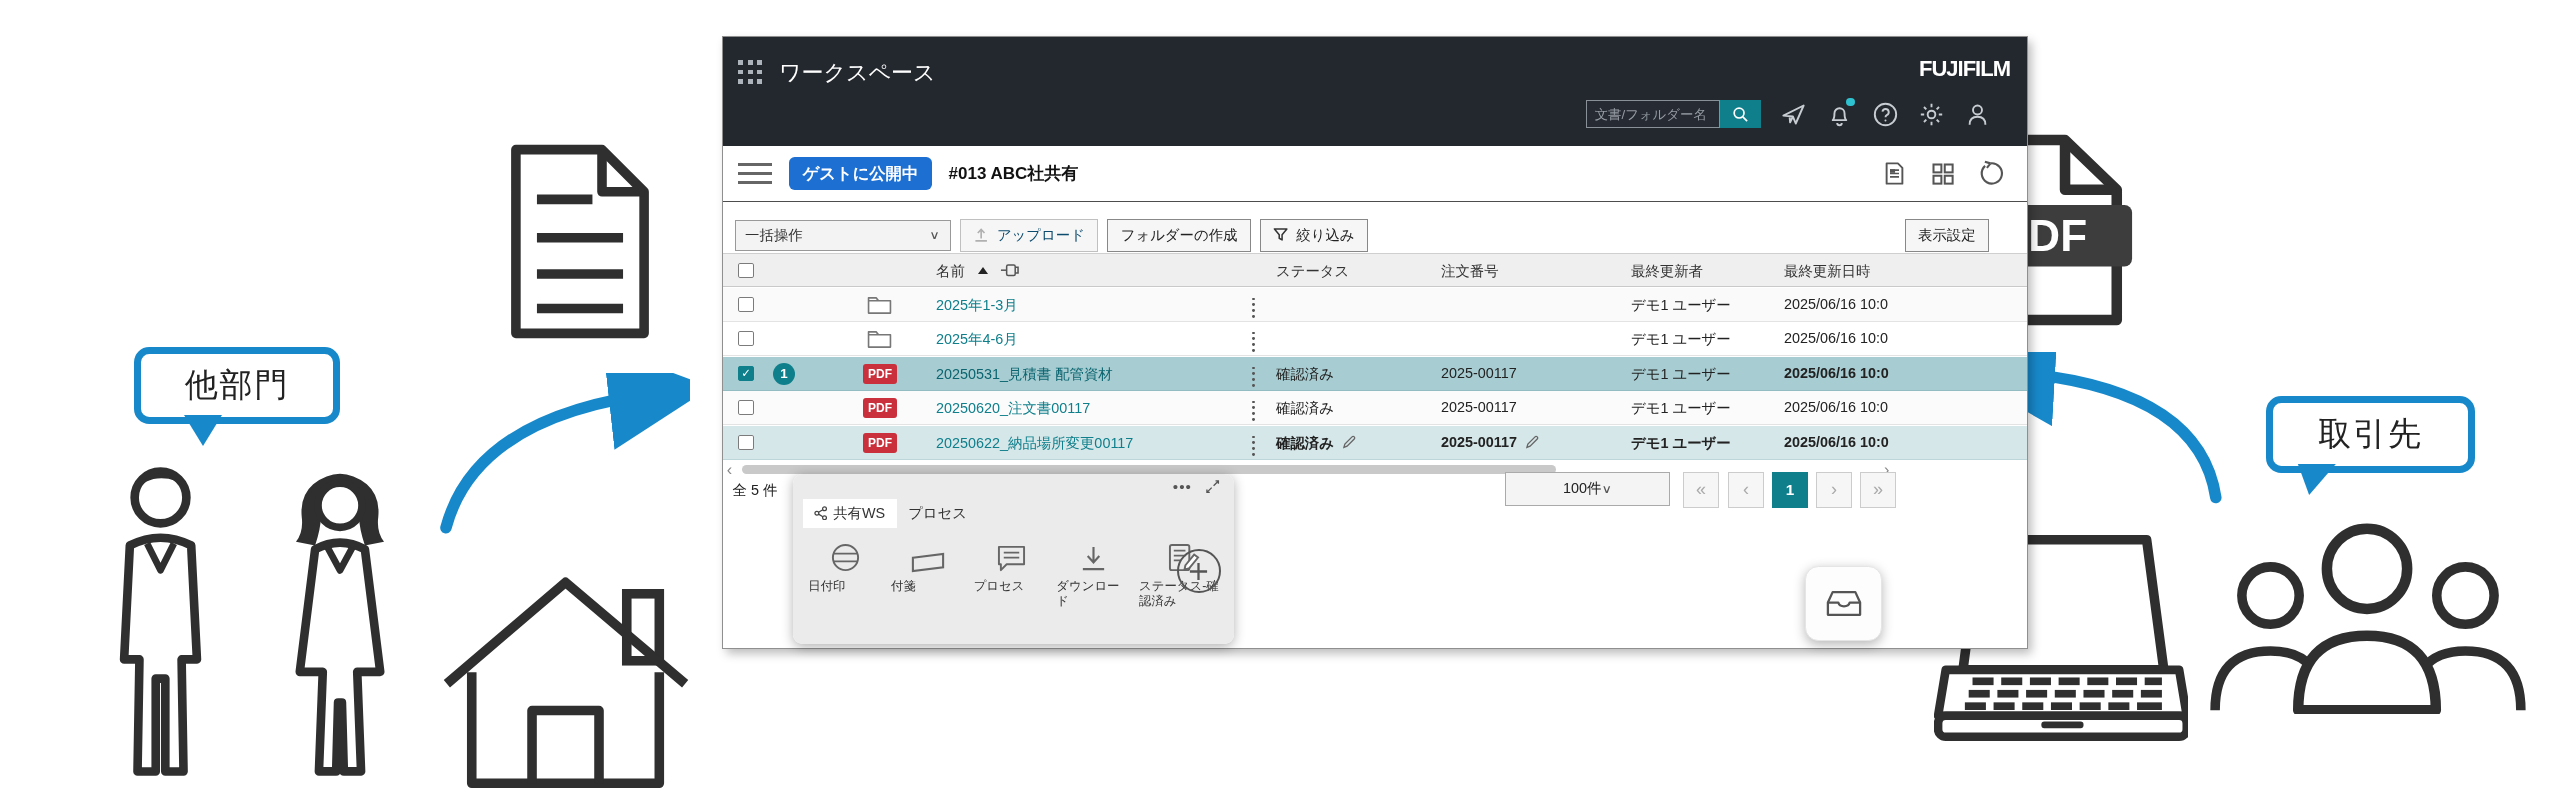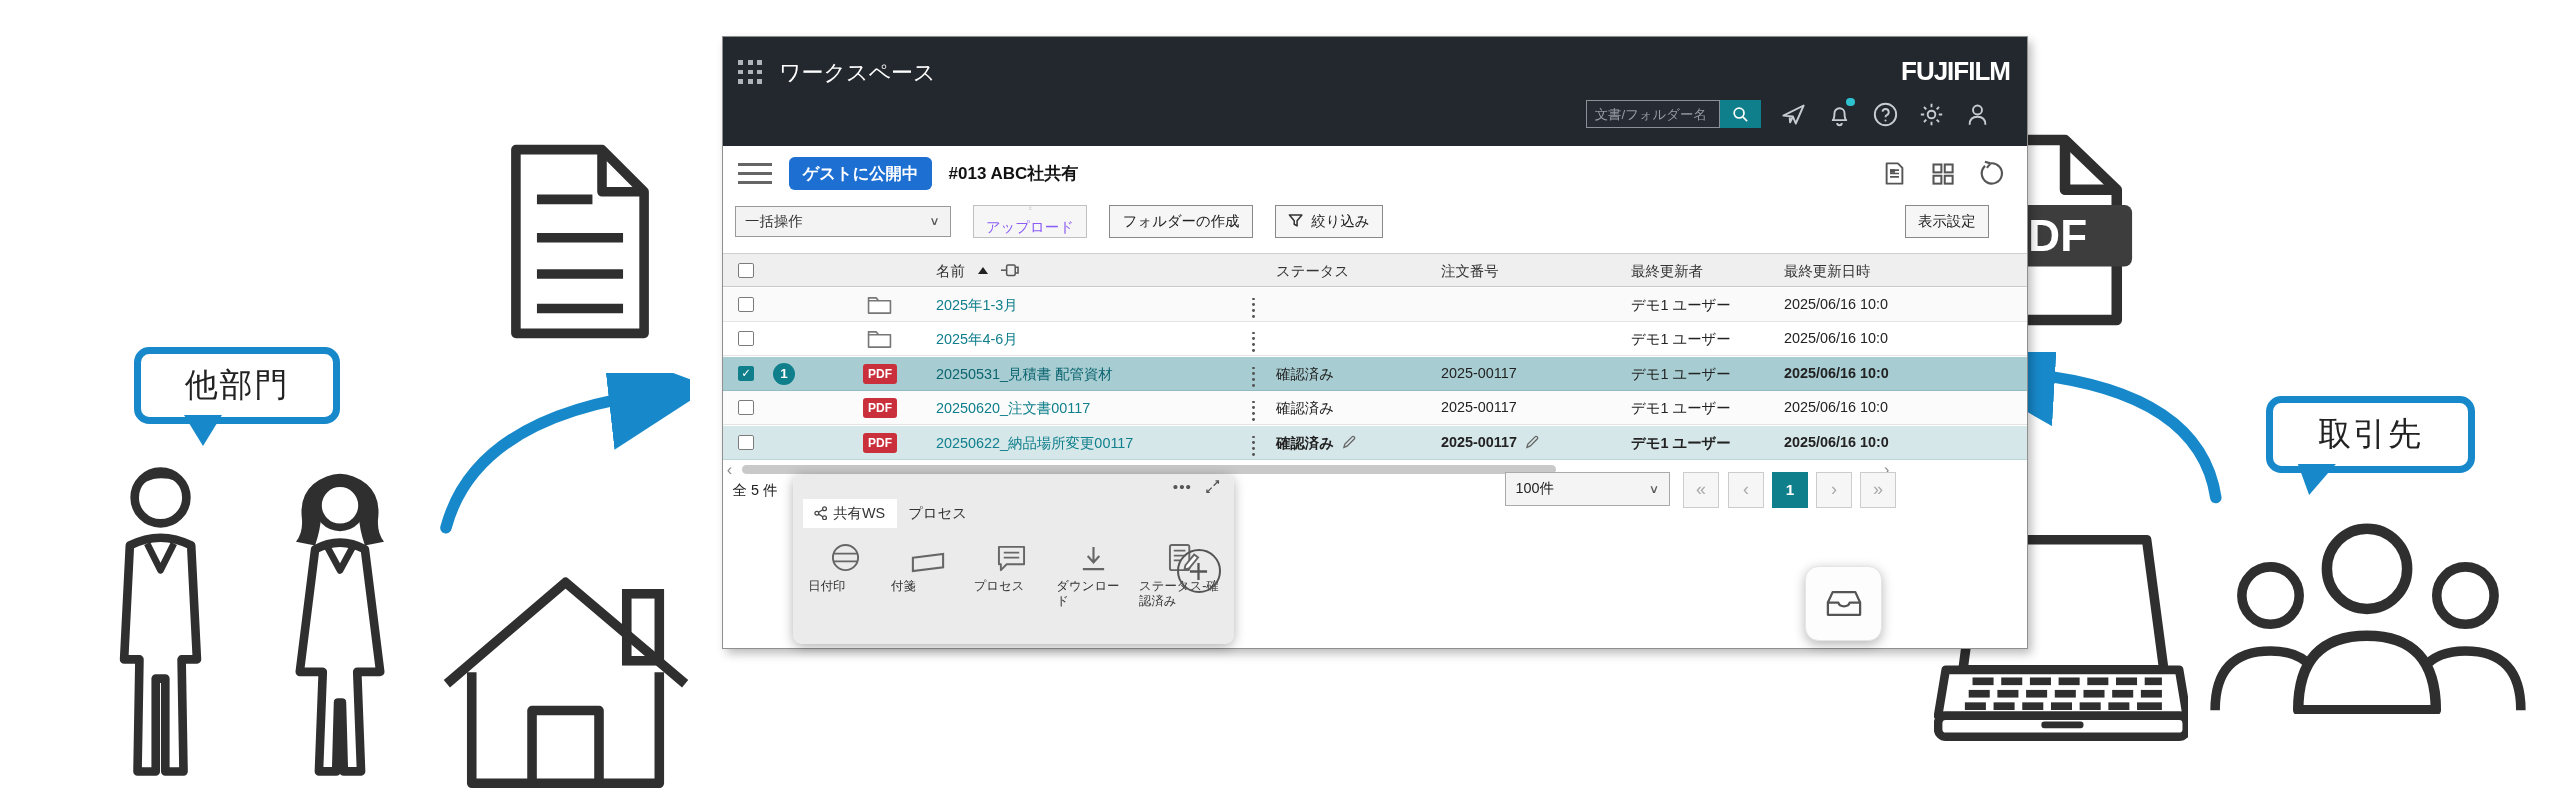--- a/index.html
+++ b/index.html
@@ -17,21 +17,21 @@
 
   
   #appwin { position:absolute; left:722px; top:36px; width:1306px; height:613px;
             background:#fff; border:1.9px solid #8f8f8f; box-shadow:3.8px 4.8px 9.6px rgba(0,0,0,.28); }
 
   #apphead { position:absolute; left:0; top:0; width:100%; height:109px; background:#23272e; }
   #grid-dots { position:absolute; left:15.3px; top:23px; width:25px; height:25px;
                display:grid; grid-template-columns:repeat(3,1fr); gap:3.8px; }
   #grid-dots i { width:4.8px; height:4.8px; background:#aeb4bb; }
   #apptitle { position:absolute; left:56px; top:21px; color:#fff; font-size:22px; }
-  #applogo { position:absolute; right:17px; top:19px; color:#fff; font-size:26px; font-weight:800;
+  #applogo { position:absolute; right:17px; top:19px; color:#fff; font-size:22px; font-weight:800;
              letter-spacing:-1px; font-stretch:condensed; }
   #searchrow { position:absolute; right:36px; top:63px; display:flex; align-items:center; gap:19px; }
   #searchbox { display:flex; }
   #searchinput { width:134px; height:28px; background:#262b33; border:1px solid #8a9097;
                  color:#cfd3d8; font-size:13.4px; padding:0 7.7px; outline:none; }
   #searchinput::placeholder { color:#969ca4; }
   #searchbtn { width:41px; height:28px; background:#0e7f8b; border:none; display:flex;
                align-items:center; justify-content:center; }
   .hicon { width:27px; height:27px; color:#c7ccd2; position:relative; }
   .hicon svg { width:100%; height:100%; }
@@ -42,28 +42,28 @@
              border-bottom:1.9px solid #4d4d4d; display:flex; align-items:center; padding:0 15.3px; gap:17px; }
   #hamburger { width:34px; height:21px; display:flex; flex-direction:column; justify-content:space-between; cursor:pointer; }
   #hamburger i { height:2.9px; background:#666; }
   #guestbadge { background:#1e6fd2; color:#fff; font-size:16.3px; font-weight:bold;
                 padding:5.7px 13.4px; border-radius:5.7px; }
   #wstitle { font-size:17px; font-weight:bold; color:#111; }
   #subicons { margin-left:auto; display:flex; align-items:center; gap:21px; margin-right:7.7px; }
   .sicon { width:27px; height:27px; color:#555; }
   .sicon svg { width:100%; height:100%; }
 
-  #toolbar { position:absolute; left:0; top:158px; width:100%; height:52px; display:flex;
-             align-items:center; padding:0 11.5px; gap:22px; background:#fff; }
+  #toolbar { position:absolute; left:0; top:172px; width:100%; height:52px; display:flex;
+             align-items:center; padding:0 11.5px; gap:9px; background:#fff; }
   .tselect { width:216px; height:31px; border:1px solid #999; background:#f3f3f3; font-size:14.4px;
              color:#333; display:flex; align-items:center; padding:0 9.6px; justify-content:space-between; }
   .chev { color:#555; font-size:14.4px; transform:scaleY(.8); }
   .tbtn { height:33px; border:1px solid #888; background:#f6f6f6; font-size:14.4px; color:#222;
           display:flex; align-items:center; gap:7.7px; padding:0 12.4px; cursor:pointer; }
-  .tbtn.disabled { color:#8b5cf6; border-color:#c0c0c0;flex-direction:column; }
+  .tbtn.disabled { color:#0c4a6e; border-color:#c0c0c0; }
   #displaybtn { position:absolute; right:38px; top:9.6px; }
 
   #thead { position:absolute; left:0; top:216px; width:100%; height:34px; background:#efefef;
            border-top:1px solid #cfcfcf; border-bottom:1px solid #c9c9c9; font-size:14.4px; color:#333; }
   .hc { position:absolute; top:7.7px; white-space:nowrap; }
   .cbx { width:15.3px; height:15.3px; border:1.4px solid #7b7b7b; border-radius:1.9px; background:#fff; }
   .sorttri { display:inline-block; width:0; height:0; border-left:5.7px solid transparent;
              border-right:5.7px solid transparent; border-bottom:7.7px solid #222; vertical-align:1.9px; }
 
   .trow { position:absolute; left:0; width:100%; height:34px; font-size:14.4px; color:#222;
@@ -83,21 +83,21 @@
   .pencil { display:inline-block; margin-left:7.7px; vertical-align:-1.9px; cursor:pointer; }
 
   #hscroll { position:absolute; left:0; top:425px; width:100%; height:15.3px; }
   #hscroll .arr { position:absolute; top:-1.9px; color:#888; font-size:16.3px; cursor:pointer; }
   #hthumb { position:absolute; left:19px; top:2.9px; width:814px; height:9.6px; background:#c9c9c9;
             border-radius:4.8px; cursor:grab; }
 
   #tfoot { position:absolute; left:0; top:431px; width:100%; height:44px; font-size:14.4px; color:#222; }
   #totalcount { position:absolute; left:9.6px; top:13.4px; }
   #pagesize { position:absolute; left:782px; top:3.8px; width:165px; height:34px; border:1px solid #aaa;
-              background:#f4f4f4; display:flex; align-items:center; justify-content:space-between;
+              background:#f4f4f4; display:flex; align-items:center; justify-content:center;
               padding:0 9.6px; cursor:pointer; }
   .pgbtn { position:absolute; top:3.8px; width:36px; height:36px; border:1px solid #ccc; background:#f6f6f6;
            color:#aaa; font-size:18px; display:flex; align-items:center; justify-content:center; cursor:pointer; }
   .pgbtn.active { background:#0e7f8b; border-color:#0e7f8b; color:#fff; font-size:15.3px; font-weight:bold; }
 
   
   #toolpanel { position:absolute; left:70px; top:437px; width:441px; height:170px;
                background:rgba(234,234,234,.95); border-radius:9.6px; box-shadow:0 2.9px 11.5px rgba(0,0,0,.3); }
   #panelhead { position:absolute; right:13.4px; top:3.8px; display:flex; gap:13.4px; align-items:center; color:#555; }
   #paneldots { font-size:15.3px; letter-spacing:1px; cursor:pointer; }

